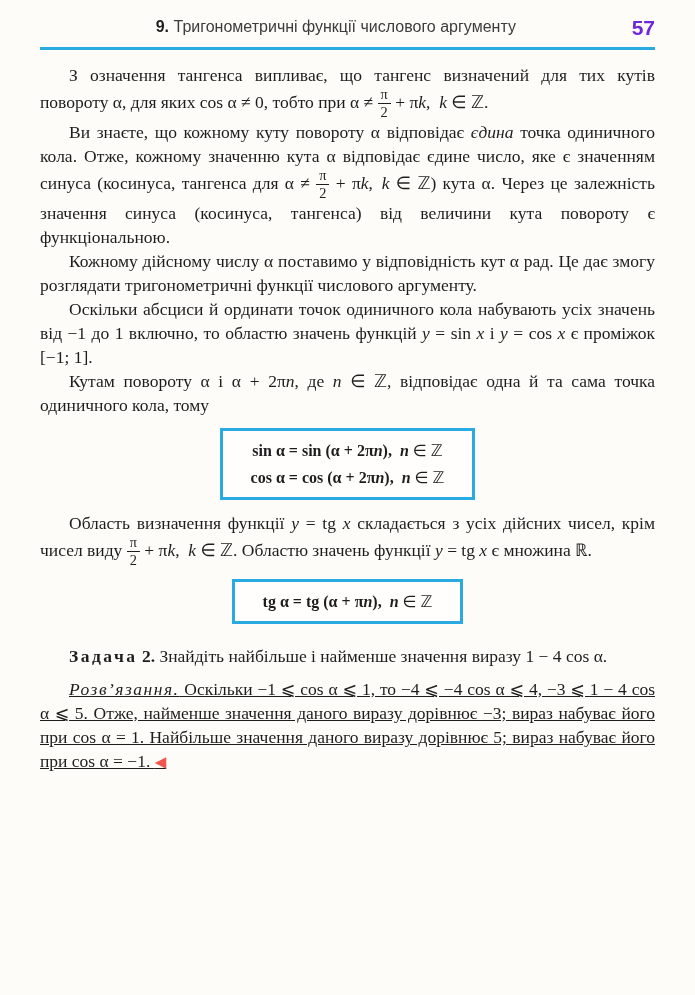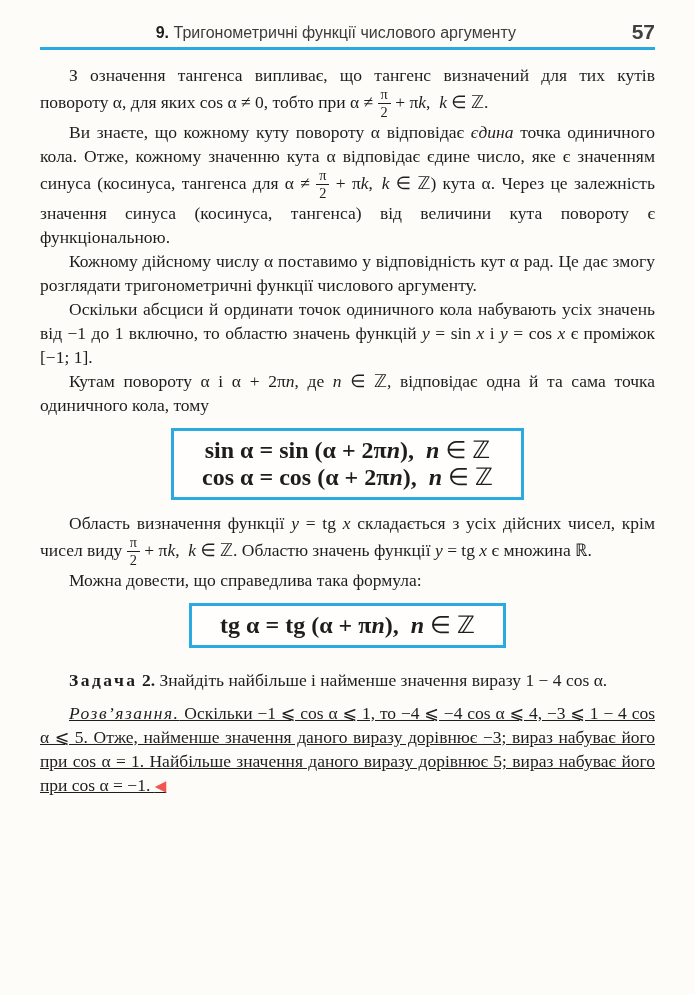--- a/index.html
+++ b/index.html
@@ -3,30 +3,30 @@
 <meta charset="utf-8">
 <style>
   html,body{margin:0;padding:0;background:#ffffff;}
   .page{
     width:695px;height:995px;box-sizing:border-box;
     background:#fdfcf8;color:#1d1d1d;
     font-family:"Liberation Serif", serif;
     padding:12px 40px 0 40px;
     overflow:hidden;
   }
-  header{display:flex;align-items:flex-end;height:30px;}
+  header{display:flex;align-items:center;height:30px;}
   .header-title{
     flex:1;text-align:center;
     font-family:"Liberation Sans", sans-serif;
     font-size:16px;color:#3c3c3c;
   }
   .hnum{font-weight:bold;color:#1d1d1d;}
   .pagenum{
     font-family:"Liberation Sans", sans-serif;
-    font-weight:bold;font-size:21px;color:#404040;line-height:1;
+    font-weight:bold;font-size:21px;color:#6d28d9;line-height:1;
   }
   .rule{height:3px;background:#29abe2;margin-top:5px;}
   main{
     padding-top:13px;
     font-size:17.5px;line-height:24px;
     text-align:justify;
   }
   .para{margin:0;text-indent:29px;}
   .task{margin-top:20px;}
   .solution{margin-top:9px;text-decoration:underline;}
@@ -34,21 +34,21 @@
   .b{font-weight:bold;}
   .bi{font-weight:bold;font-style:italic;}
   .bsp{font-weight:bold;letter-spacing:2.5px;}
   .isp{font-style:italic;letter-spacing:1.5px;}
   .marker{color:#f2564d;font-size:15px;}
   .formula-box{
     width:fit-content;margin:11px auto 11px auto;
     border:3px solid #29abe2;background:#fffefd;
     padding:6px 28px;text-align:center;text-indent:0;
   }
-  .formula-line{font-size:24px;line-height:27px;white-space:nowrap;}
+  .formula-line{font-size:16px;line-height:27px;white-space:nowrap;}
   .frac{
     display:inline-block;text-align:center;vertical-align:middle;
     line-height:1.05;font-size:0.82em;text-indent:0;
   }
   .fnum{display:block;border-bottom:1.4px solid currentColor;padding:0 3px 1px 3px;}
   .fden{display:block;padding-top:1px;}
 </style>
 </head>
 <body>
 
@@ -68,21 +68,20 @@
     <p class="para">Кожному дійсному числу α поставимо у відповідність кут α рад. Це дає змогу розглядати тригонометричні функції числового аргументу.</p>
     <p class="para">Оскільки абсциси й ординати точок одиничного кола набувають усіх значень від −1 до 1 включно, то областю значень функцій <span class="m">y</span> = sin <span class="m">x</span> і <span class="m">y</span> = cos <span class="m">x</span> є проміжок [−1; 1].</p>
     <p class="para">Кутам повороту α і α + 2π<span class="m">n</span>, де <span class="m">n</span> ∈ ℤ, відповідає одна й та сама точка одиничного кола, тому</p>
 
     <div class="formula-box">
       <div class="formula-line"><span class="b">sin α = sin (α + 2π</span><span class="bi">n</span><span class="b">),</span> <span class="bi">n</span> ∈ ℤ</div>
       <div class="formula-line"><span class="b">cos α = cos (α + 2π</span><span class="bi">n</span><span class="b">),</span> <span class="bi">n</span> ∈ ℤ</div>
     </div>
 
     <p class="para">Область визначення функції <span class="m">y</span> = tg <span class="m">x</span> складається з усіх дійсних чисел, крім чисел виду <span class="frac"><span class="fnum">π</span><span class="fden">2</span></span> + π<span class="m">k</span>, <span class="m">k</span> ∈ ℤ. Областю значень функції <span class="m">y</span> = tg <span class="m">x</span> є множина ℝ.</p>
-    <p class="para">Можна довести, що справедлива така формула:</p>
 
     <div class="formula-box">
       <div class="formula-line"><span class="b">tg α = tg (α + π</span><span class="bi">n</span><span class="b">),</span> <span class="bi">n</span> ∈ ℤ</div>
     </div>
 
     <p class="para task"><span class="bsp">Задача</span><span class="b"> 2.</span> Знайдіть найбільше і найменше значення виразу 1 − 4 cos α.</p>
     <p class="para solution"><span class="isp">Розв’язання.</span> Оскільки −1 ⩽ cos α ⩽ 1, то −4 ⩽ −4 cos α ⩽ 4, −3 ⩽ 1 − 4 cos α ⩽ 5. Отже, найменше значення даного виразу дорівнює −3; вираз набуває його при cos α = 1. Найбільше значення даного виразу дорівнює 5; вираз набуває його при cos α = −1. <span class="marker">◀</span></p>
   </main>
 </div>
 

